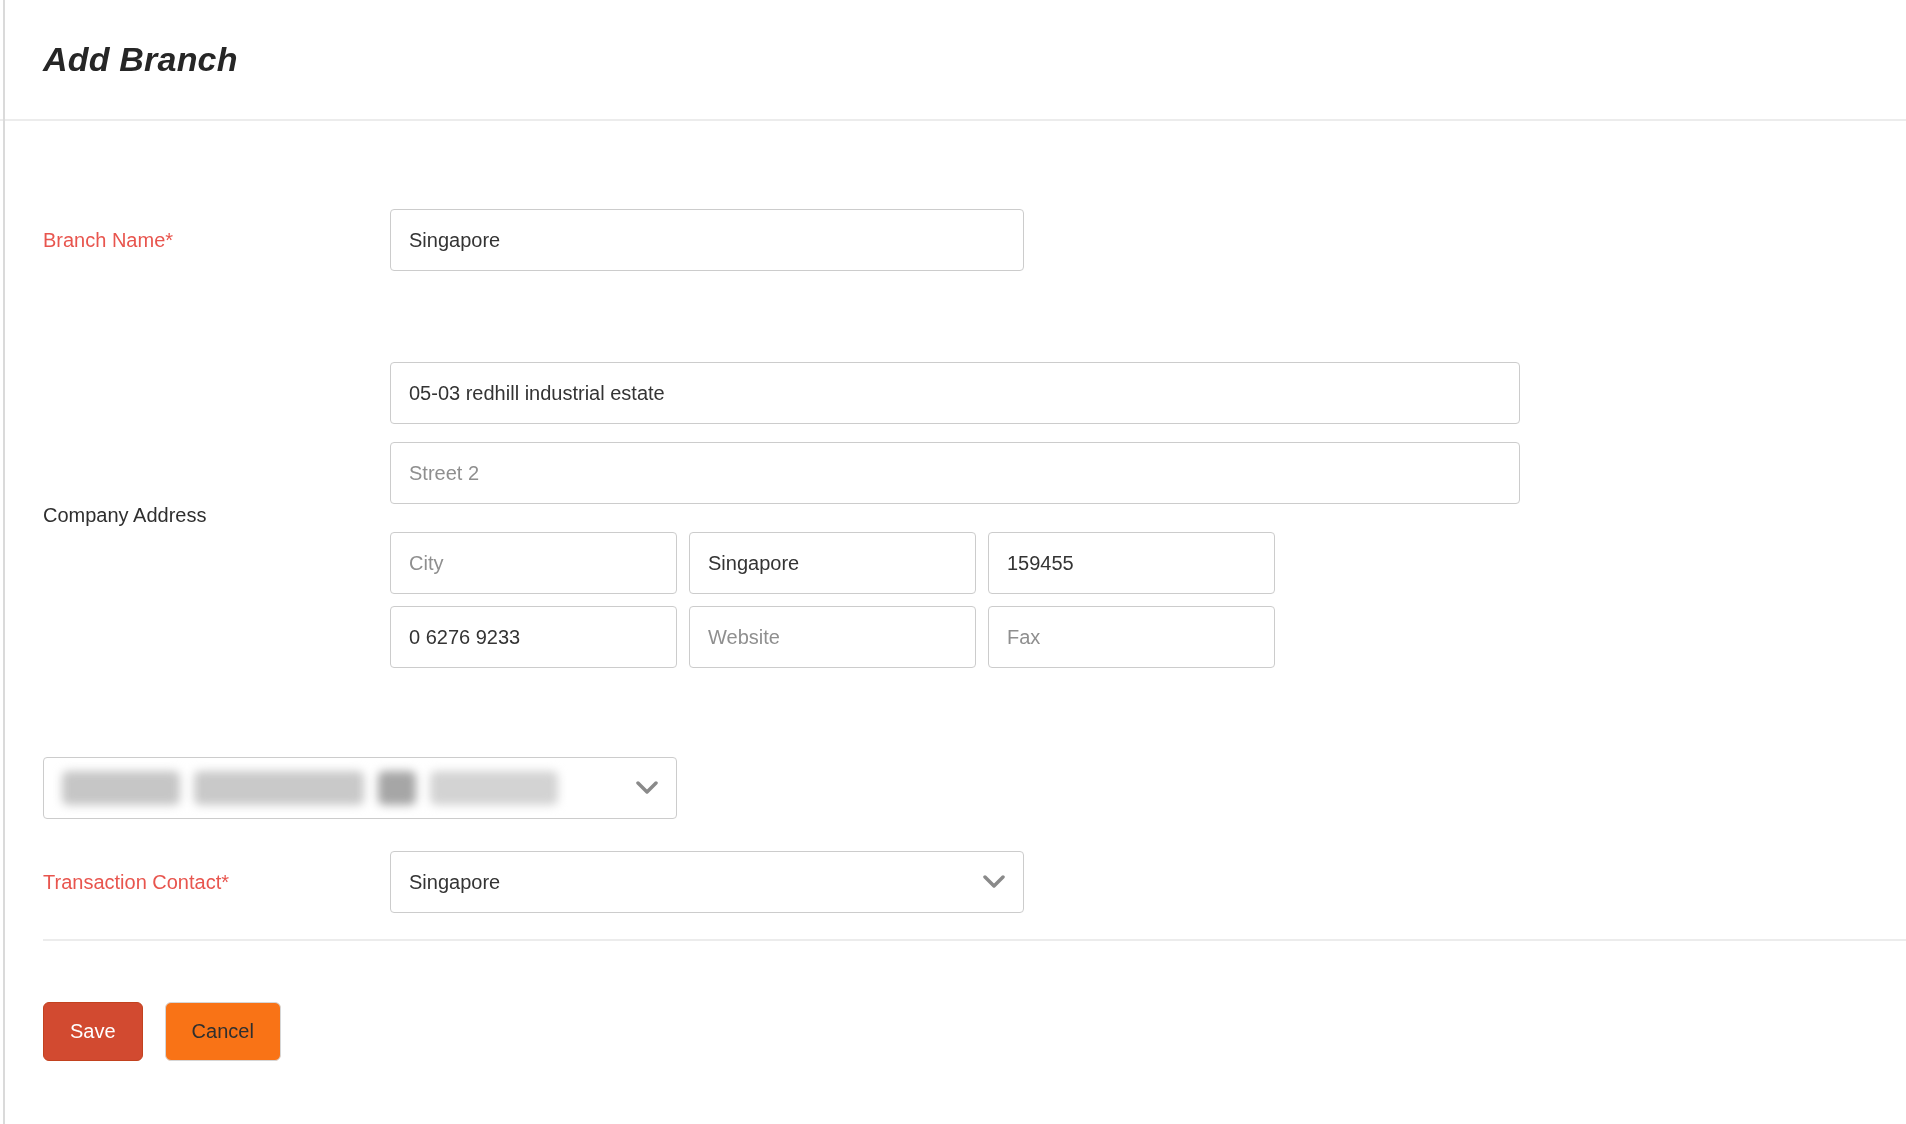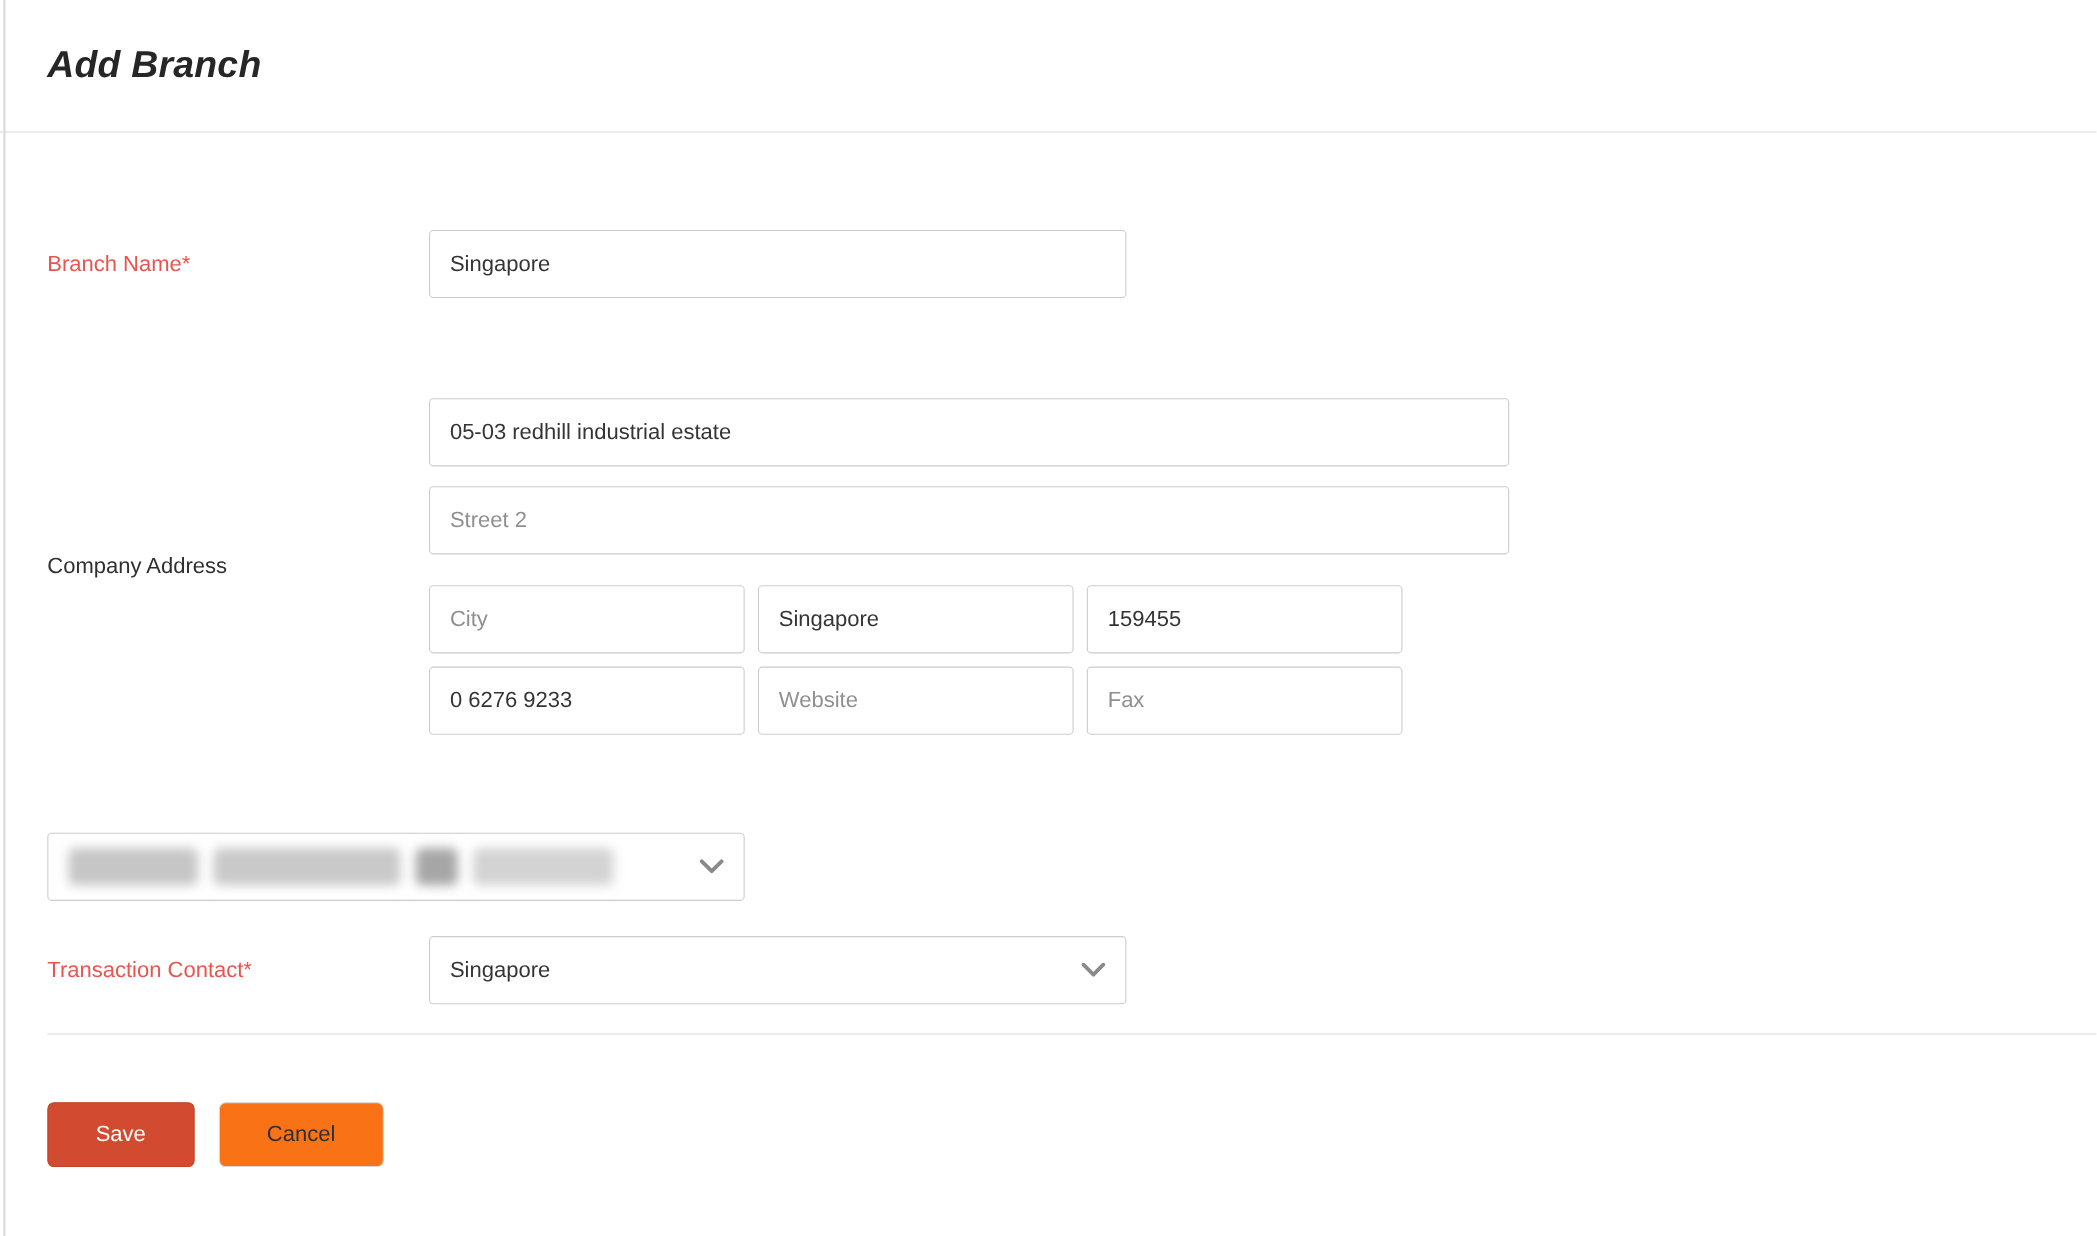--- a/index.html
+++ b/index.html
@@ -42,21 +42,21 @@
   .txt {
     height: 62px;
     border: 1px solid #cccccc; border-radius: 4px;
     padding: 0 18px;
     font-size: 20px; color: #343434;
     font-family: inherit; background: #ffffff;
     outline: none;
   }
   .txt::placeholder { color: #8f8f8f; opacity: 1; }
   .w-md { width: 634px; }
-  .w-lg { width: 982px; }
+  .w-lg { width: 1130px; }
   .addr { display: flex; flex-direction: column; }
   .addr .street2 { margin-top: 18px; }
   .addr-grid {
     margin-top: 28px;
     display: grid;
     grid-template-columns: 287px 287px 287px;
     column-gap: 60px; row-gap: 29px; gap: 12px;
   }
   .select {
     width: 634px; height: 62px;
@@ -85,21 +85,21 @@
   }
   .actions {
     margin-top: 61px;
     display: flex; gap: 22px;
     padding-bottom: 34px;
   }
   .btn {
     height: 59px;
     font-size: 20px; font-family: inherit;
     border-radius: 6px;
-    padding: 0 43px;
+    padding: 0 26px;
     cursor: pointer;
   }
   .btn-save {
     background: #d24a30; border: 1px solid #c2421f;
     color: #ffffff;
   }
   .btn-cancel {
     background: #f97316; border: 1px solid #d6d6d6;
     color: #2f2f2f;
   }

